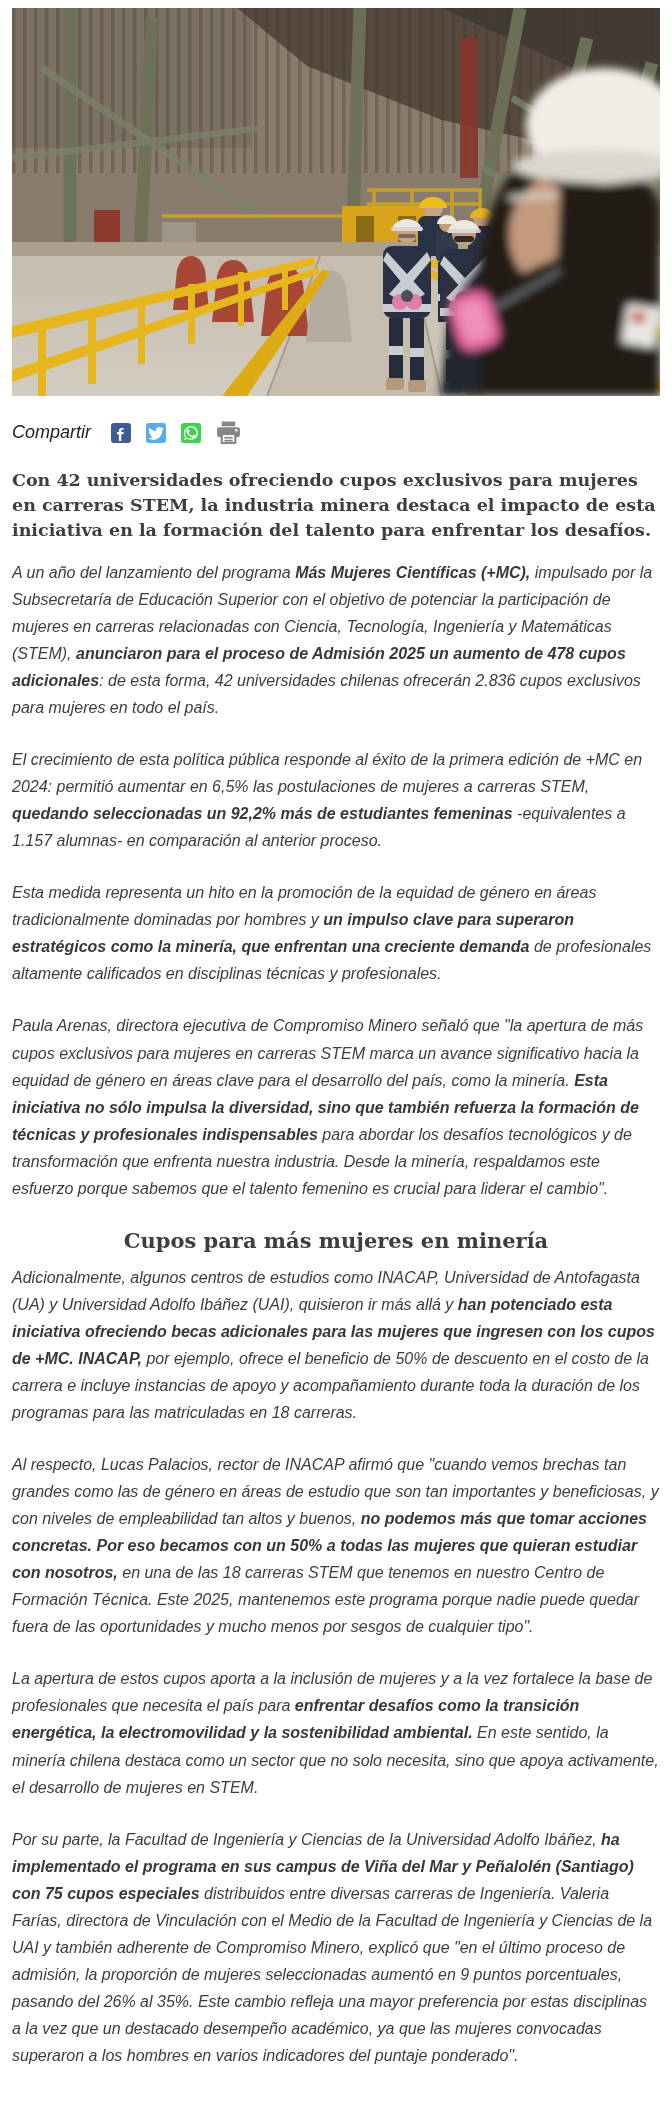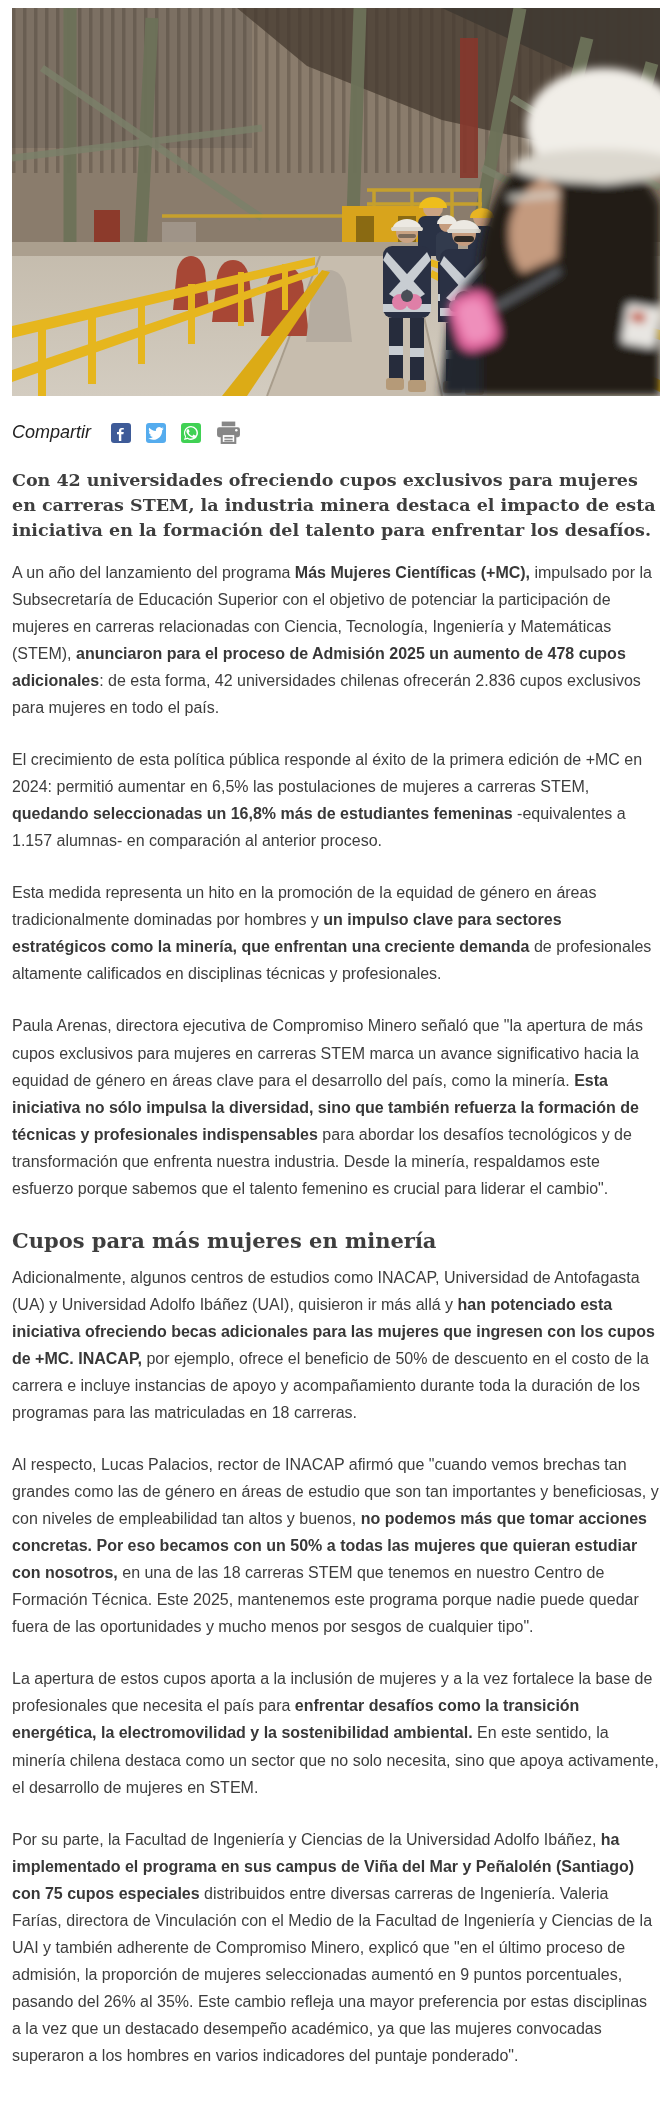--- a/index.html
+++ b/index.html
@@ -10,24 +10,24 @@
   figure.hero{margin:0 0 25px;height:388px;width:648px;overflow:hidden;background:#8a7c6d;}
   figure.hero svg{display:block;}
   .share-row{display:flex;align-items:center;gap:15px;margin:0 0 24px;}
   .share-label{font-style:italic;font-size:18px;color:#222;margin-right:5px;}
   .share-icon{width:20px;height:20px;border-radius:3px;display:flex;align-items:center;
         justify-content:center;cursor:pointer;text-decoration:none;}
   .share-icon svg{display:block;}
   .share-icon.no-bg{background:none !important;width:25px;height:23px;}
   p.lede{margin:0 0 16px;font-family:"DejaVu Serif",serif;font-weight:700;
         font-size:17.5px;line-height:1.43;color:#3e3e3e;}
-  #article-body p{margin:0 0 25px;font-size:16px;line-height:1.69;color:#3d3d3d;}
+  #article-body p{margin:0 0 25px;font-size:16px;line-height:1.69;color:#3d3d3d;font-style:italic;}
   #article-body strong{font-weight:700;color:#383838;}
   #article-body h2{margin:2px 0 10px;font-family:"DejaVu Serif",serif;font-weight:700;
-        font-size:21px;line-height:1.3;color:#3e3e3e;}
+        font-size:21px;line-height:1.3;color:#3e3e3e;text-align:center;}
 </style>
 </head>
 <body>
 
 <div class="page">
 
 
   <figure class="hero" aria-label="Trabajadoras con cascos y overoles con cintas reflectantes caminan por una pasarela de barandas amarillas en una planta minera">
     <svg width="648" height="388" viewBox="0 0 648 388">
       <defs>
@@ -232,22 +232,22 @@
         <rect x="8" y="15.2" width="8" height="1.6" fill="currentColor"></rect>
         <rect x="8" y="18" width="8" height="1.6" fill="currentColor"></rect>
       </svg>
     </a>
   </div>
 
   <p class="lede">Con 42 universidades ofreciendo cupos exclusivos para mujeres en carreras STEM, la industria minera destaca el impacto de esta iniciativa en la formación del talento para enfrentar los desafíos.</p>
 
   <div id="article-body">
       <p>A un año del lanzamiento del programa <strong>Más Mujeres Científicas (+MC),</strong> impulsado por la Subsecretaría de Educación Superior con el objetivo de potenciar la participación de mujeres en carreras relacionadas con Ciencia, Tecnología, Ingeniería y Matemáticas (STEM), <strong>anunciaron para el proceso de Admisión 2025 un aumento de 478 cupos adicionales</strong>: de esta forma, 42 universidades chilenas ofrecerán 2.836 cupos exclusivos para mujeres en todo el país.</p>
-      <p>El crecimiento de esta política pública responde al éxito de la primera edición de +MC en 2024: permitió aumentar en 6,5% las postulaciones de mujeres a carreras STEM, <strong>quedando seleccionadas un 16,8% más de estudiantes femeninas</strong> -equivalentes a 1.157 alumnas- en comparación al anterior proceso.</p>
-      <p>Esta medida representa un hito en la promoción de la equidad de género en áreas tradicionalmente dominadas por hombres y <strong>un impulso clave para sectores estratégicos como la minería, que enfrentan una creciente demanda</strong> de profesionales altamente calificados en disciplinas técnicas y profesionales.</p>
+      <p>El crecimiento de esta política pública responde al éxito de la primera edición de +MC en 2024: permitió aumentar en 6,5% las postulaciones de mujeres a carreras STEM, <strong>quedando seleccionadas un 92,2% más de estudiantes femeninas</strong> -equivalentes a 1.157 alumnas- en comparación al anterior proceso.</p>
+      <p>Esta medida representa un hito en la promoción de la equidad de género en áreas tradicionalmente dominadas por hombres y <strong>un impulso clave para superaron estratégicos como la minería, que enfrentan una creciente demanda</strong> de profesionales altamente calificados en disciplinas técnicas y profesionales.</p>
       <p>Paula Arenas, directora ejecutiva de Compromiso Minero señaló que "la apertura de más cupos exclusivos para mujeres en carreras STEM marca un avance significativo hacia la equidad de género en áreas clave para el desarrollo del país, como la minería. <strong>Esta iniciativa no sólo impulsa la diversidad, sino que también refuerza la formación de técnicas y profesionales indispensables</strong> para abordar los desafíos tecnológicos y de transformación que enfrenta nuestra industria. Desde la minería, respaldamos este esfuerzo porque sabemos que el talento femenino es crucial para liderar el cambio".</p>
       <h2>Cupos para más mujeres en minería</h2>
       <p>Adicionalmente, algunos centros de estudios como INACAP, Universidad de Antofagasta (UA) y Universidad Adolfo Ibáñez (UAI), quisieron ir más allá y <strong>han potenciado esta iniciativa ofreciendo becas adicionales para las mujeres que ingresen con los cupos de +MC. INACAP,</strong> por ejemplo, ofrece el beneficio de 50% de descuento en el costo de la carrera e incluye instancias de apoyo y acompañamiento durante toda la duración de los programas para las matriculadas en 18 carreras.</p>
       <p>Al respecto, Lucas Palacios, rector de INACAP afirmó que "cuando vemos brechas tan grandes como las de género en áreas de estudio que son tan importantes y beneficiosas, y con niveles de empleabilidad tan altos y buenos, <strong>no podemos más que tomar acciones concretas. Por eso becamos con un 50% a todas las mujeres que quieran estudiar con nosotros,</strong> en una de las 18 carreras STEM que tenemos en nuestro Centro de Formación Técnica. Este 2025, mantenemos este programa porque nadie puede quedar fuera de las oportunidades y mucho menos por sesgos de cualquier tipo".</p>
       <p>La apertura de estos cupos aporta a la inclusión de mujeres y a la vez fortalece la base de profesionales que necesita el país para <strong>enfrentar desafíos como la transición energética, la electromovilidad y la sostenibilidad ambiental.</strong> En este sentido, la minería chilena destaca como un sector que no solo necesita, sino que apoya activamente, el desarrollo de mujeres en STEM.</p>
       <p>Por su parte, la Facultad de Ingeniería y Ciencias de la Universidad Adolfo Ibáñez, <strong>ha implementado el programa en sus campus de Viña del Mar y Peñalolén (Santiago) con 75 cupos especiales</strong> distribuidos entre diversas carreras de Ingeniería. Valeria Farías, directora de Vinculación con el Medio de la Facultad de Ingeniería y Ciencias de la UAI y también adherente de Compromiso Minero, explicó que "en el último proceso de admisión, la proporción de mujeres seleccionadas aumentó en 9 puntos porcentuales, pasando del 26% al 35%. Este cambio refleja una mayor preferencia por estas disciplinas a la vez que un destacado desempeño académico, ya que las mujeres convocadas superaron a los hombres en varios indicadores del puntaje ponderado".</p>
     </div>
 
 </div>
 

